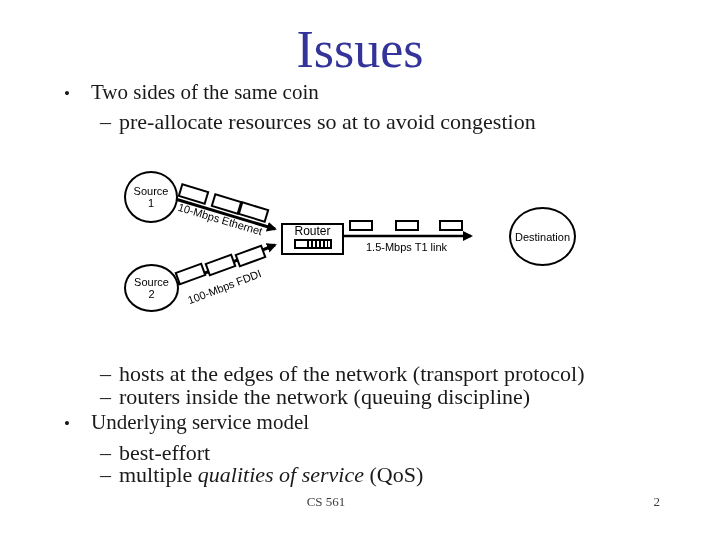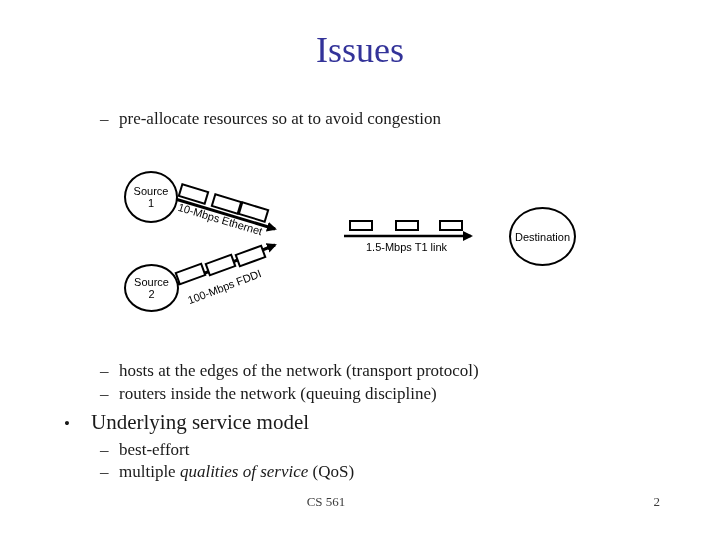--- a/index.html
+++ b/index.html
@@ -4,27 +4,27 @@
 <style>
   html,body { margin:0; padding:0; }
   body {
     width:720px; height:540px; background:#ffffff; overflow:hidden;
     font-family:"Liberation Serif", serif; color:#1a1a1a;
   }
   .slide { position:relative; width:720px; height:540px; }
 
   .title {
     position:absolute; top:26px; left:0; width:720px; text-align:center;
-    font-size:36px; line-height:48px; color:#333399; font-weight:normal;
+    font-size:52px; line-height:48px; color:#333399; font-weight:normal;
   }
 
   .line { position:absolute; white-space:nowrap; }
   .l1 { left:64px; font-size:21px; }
   .l1 .marker { display:inline-block; width:27px; font-size:17px; }
-  .l2 { left:100px; font-size:17px; }
+  .l2 { left:100px; font-size:22px; }
   .l2 .marker { display:inline-block; width:19px; }
 
   
   svg.links { position:absolute; left:0; top:0; width:720px; height:540px; }
   .node {
     position:absolute; box-sizing:border-box; background:#fff; border:2px solid #000;
     display:flex; flex-direction:column; align-items:center; justify-content:center;
     font-family:"Liberation Sans", sans-serif; font-size:11px; line-height:12px;
     text-align:center; color:#000;
   }
@@ -54,20 +54,23 @@
   #footer-center { left:0; width:652px; text-align:center; }
   #footer-right { left:600px; width:60px; text-align:right; }
 </style>
 </head>
 <body>
 
 <div class="slide">
 
   <div class="title">Issues</div>
 
+  <div class="line l1" style="top:80px">
+    <span class="marker">•</span><span>Two sides of the same coin</span>
+  </div>
   <div class="line l2" style="top:109px">
     <span class="marker">–</span><span>pre-allocate resources so at to avoid congestion</span>
   </div>
 
   <svg class="links" viewBox="0 0 720 540" aria-hidden="true">
     <defs>
       <marker id="arrow" viewBox="0 0 10 10" markerUnits="userSpaceOnUse" markerWidth="10" markerHeight="10" refX="8" refY="5" orient="auto">
         <path d="M0 0 L10 5 L0 10 Z" fill="#000"></path>
       </marker>
     </defs>
@@ -90,20 +93,24 @@
   </svg>
 
   <div id="source1" class="node ellipse">
     <span>Source</span>
     <span>1</span>
   </div>
   <div id="source2" class="node ellipse">
     <span>Source</span>
     <span>2</span>
   </div>
+  <div id="router" class="node">
+    <span>Router</span>
+    <span class="queue"></span>
+  </div>
   <div id="destination" class="node ellipse">
     <span>Destination</span>
   </div>
 
   <div id="eth-label" class="linklabel">10-Mbps Ethernet</div>
   <div id="fddi-label" class="linklabel">100-Mbps FDDI</div>
   <div id="t1-label" class="linklabel">1.5-Mbps T1 link</div>
 
   <div class="line l2" style="top:361px">
     <span class="marker">–</span><span>hosts at the edges of the network (transport protocol)</span>

